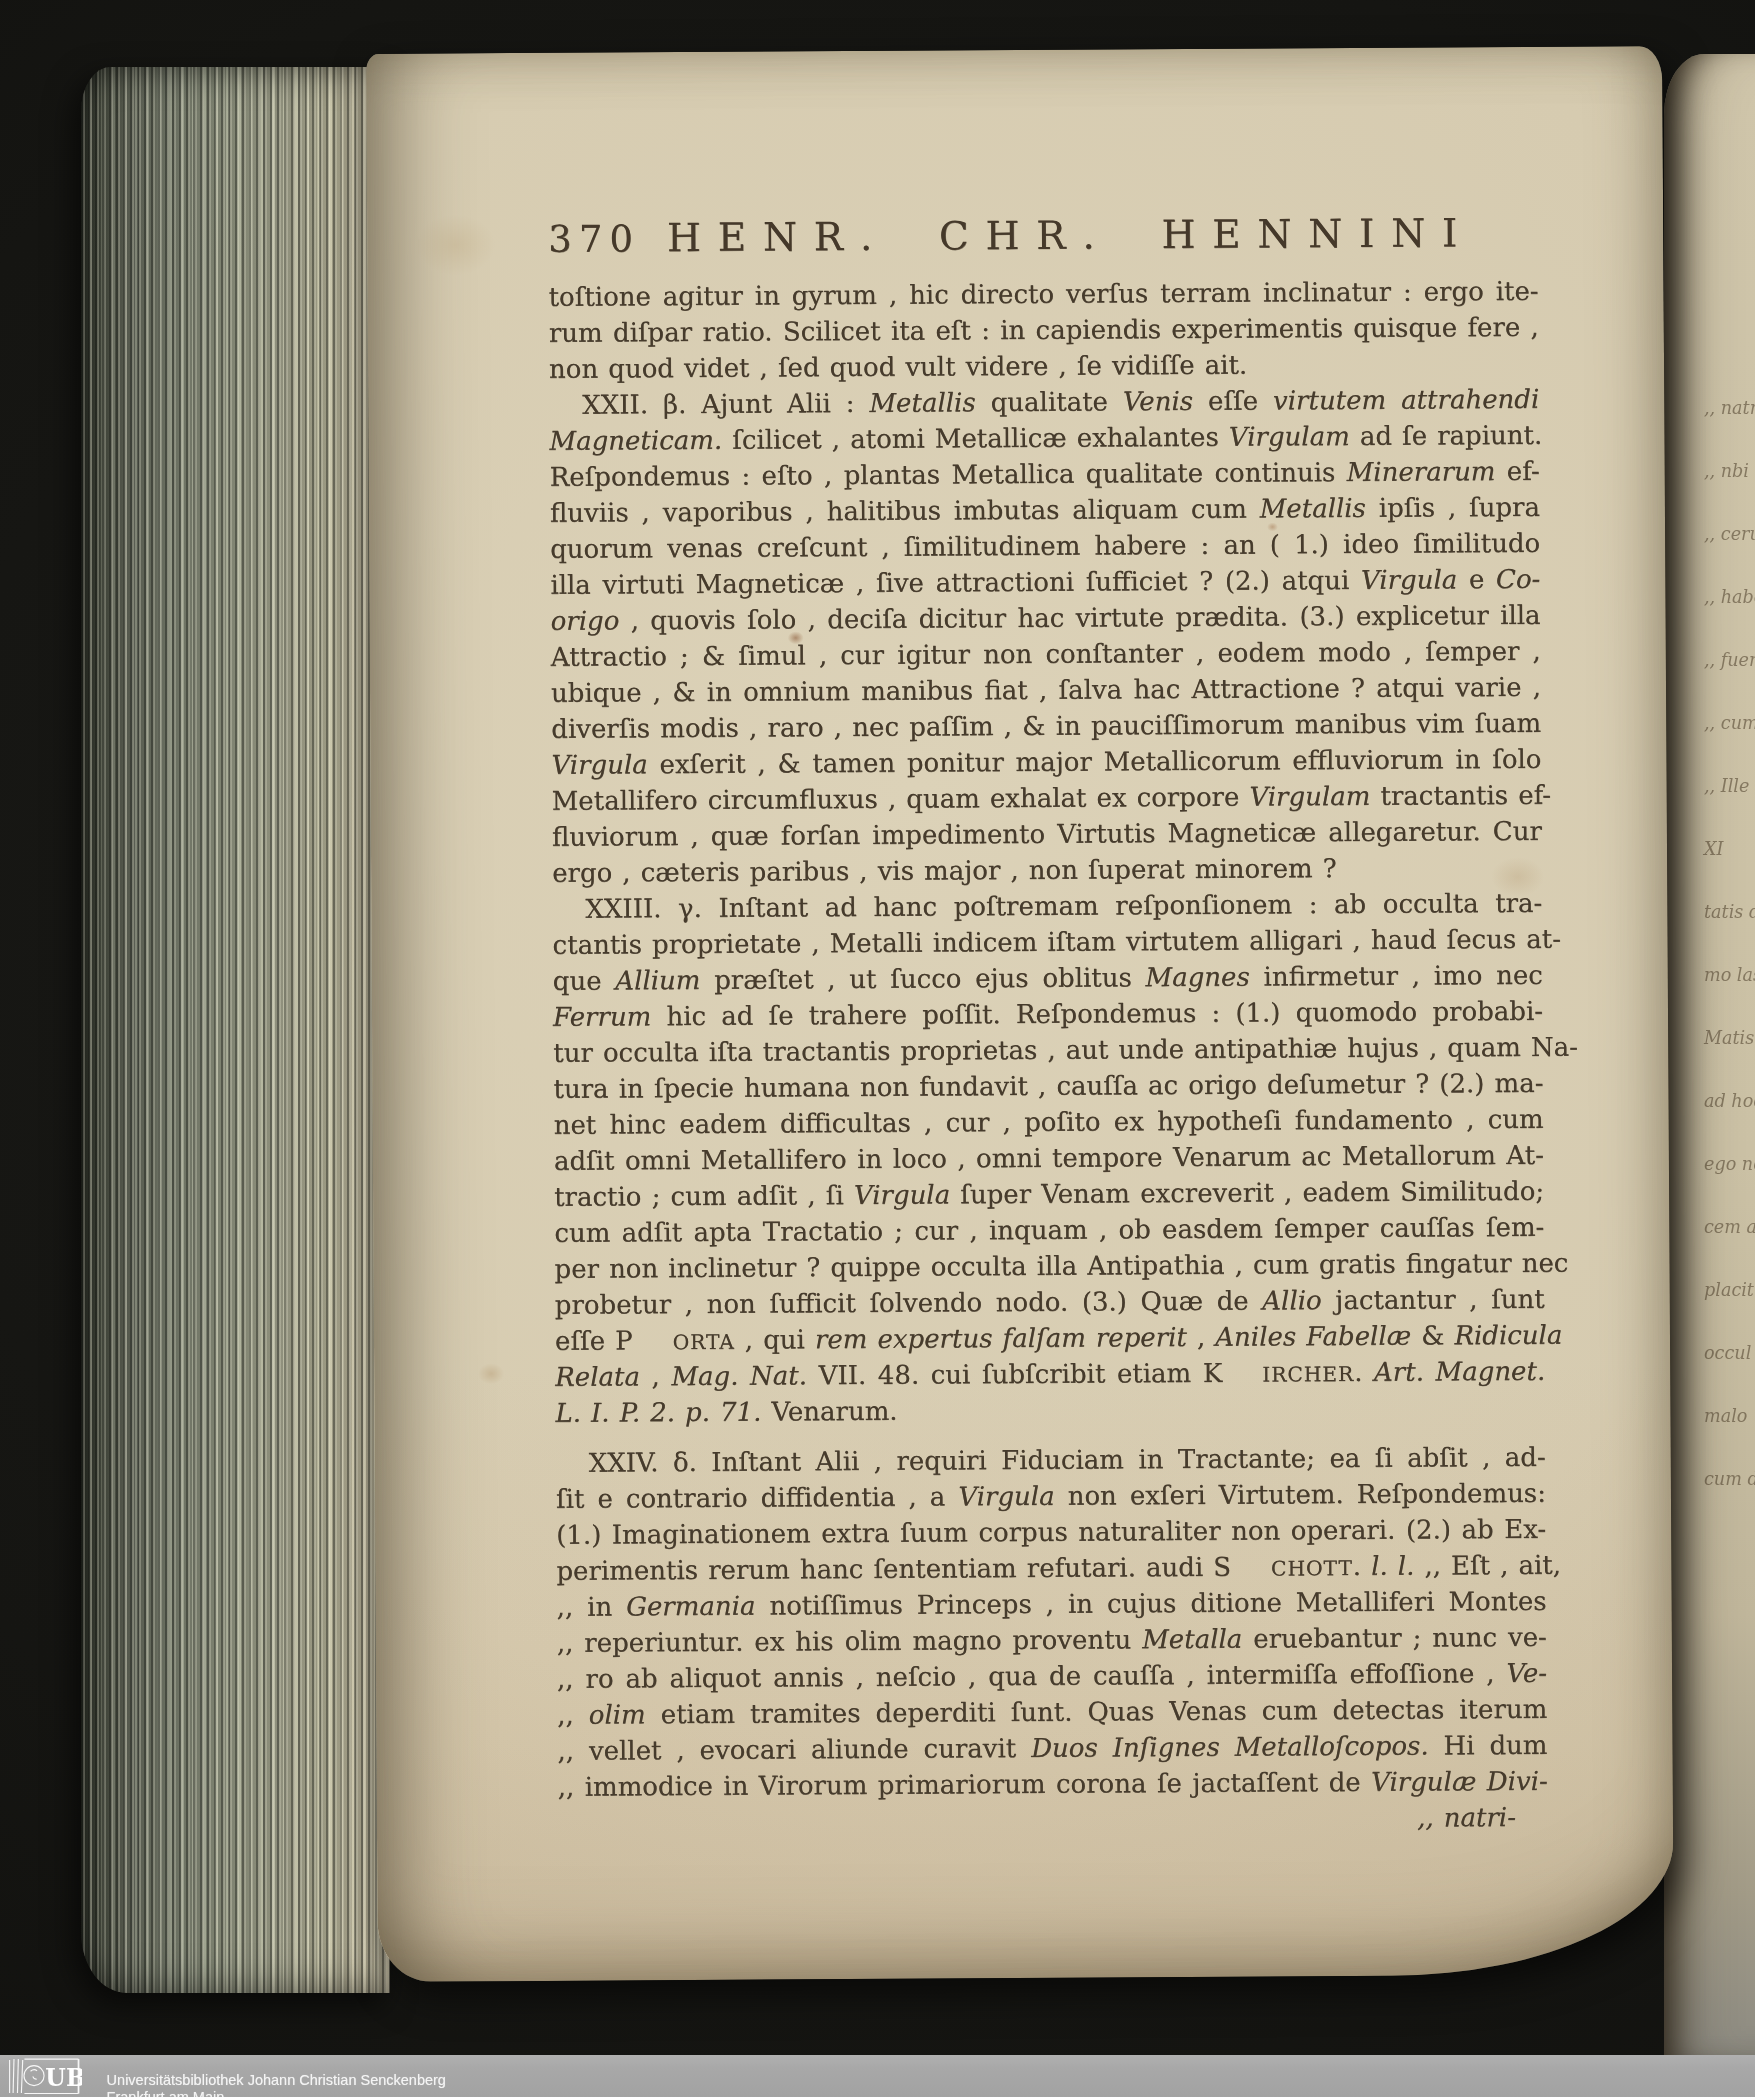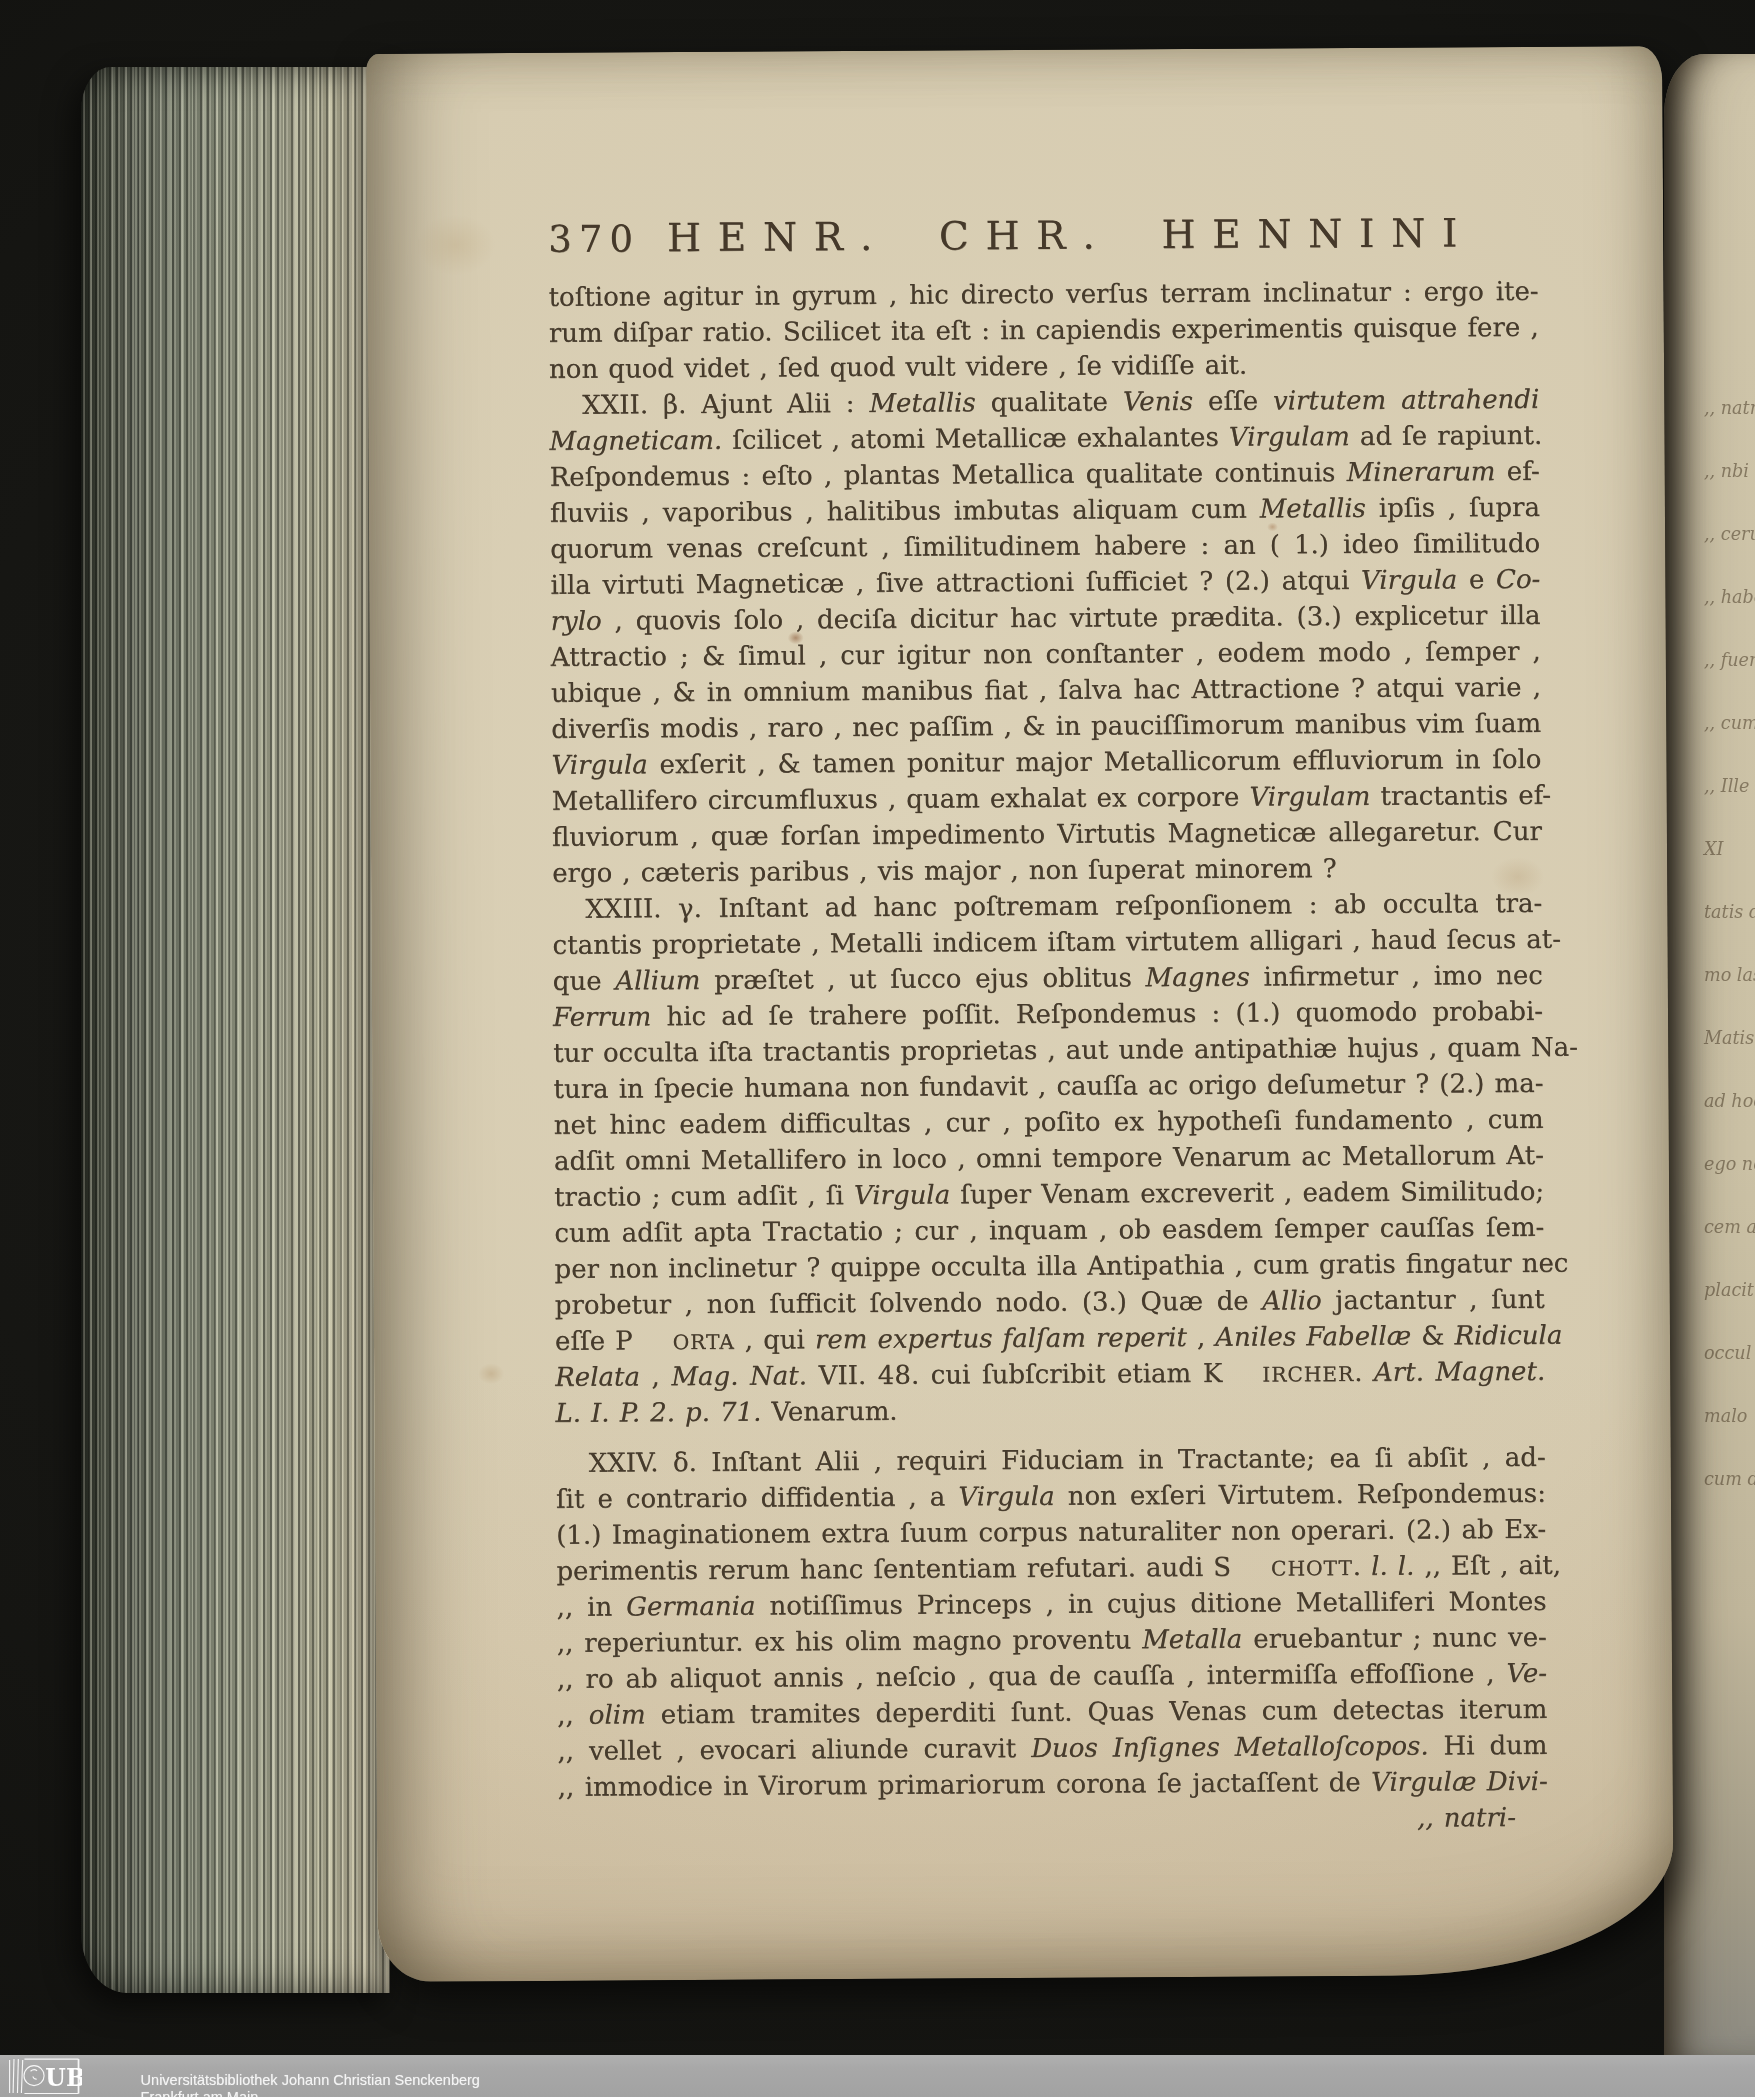--- a/index.html
+++ b/index.html
@@ -58,21 +58,21 @@
   .line.end{text-align:left;text-align-last:auto;}
   .line.right{text-align:right;text-align-last:right;padding-right:32px;}
   .line.ind{text-indent:33px;}
   .line.gap{margin-top:14px;}
   .it{font-style:italic;}
   .sc{font-size:.78em;letter-spacing:0.9px;margin-left:40px;}
 
   
   .banner{position:absolute;left:0;bottom:0;width:1756px;height:42px;z-index:10;
     background:linear-gradient(to bottom,#b0b0b0 0%,#a8a8a8 30%,#a2a2a2 100%);
-    display:flex;align-items:center;font-family:"Liberation Sans","DejaVu Sans",sans-serif;gap:34px;}
+    display:flex;align-items:center;font-family:"Liberation Sans","DejaVu Sans",sans-serif;}
   .logo{margin-left:7px;width:75px;height:39px;flex:none;}
   .banner-text{margin-left:24.6px;color:#f4f4f4;font-size:14.5px;line-height:16.7px;
     text-shadow:0 0 0.9px rgba(255,255,255,.55);margin-top:26px;}
 </style>
 </head>
 <body>
 
 <div class="backdrop"></div>
 
 <div class="stack"></div>
@@ -116,21 +116,21 @@
   <div class="text-block">
       <div class="line"><span>toſtione agitur in gyrum , hic directo verſus terram inclinatur : ergo ite-</span></div>
       <div class="line"><span>rum diſpar ratio.  Scilicet ita eſt : in capiendis experimentis quisque fere ,</span></div>
       <div class="line end"><span>non quod videt , ſed quod vult videre , ſe vidiſſe ait.</span></div>
       <div class="line ind"><span>XXII. β. Ajunt Alii : </span><span class="it">Metallis</span><span> qualitate </span><span class="it">Venis</span><span> eſſe </span><span class="it">virtutem attrahendi</span></div>
       <div class="line"><span class="it">Magneticam.</span><span> ſcilicet , atomi Metallicæ exhalantes </span><span class="it">Virgulam</span><span> ad ſe rapiunt.</span></div>
       <div class="line"><span>Reſpondemus : eſto , plantas Metallica qualitate continuis </span><span class="it">Minerarum</span><span> ef-</span></div>
       <div class="line"><span>fluviis , vaporibus , halitibus imbutas aliquam cum </span><span class="it">Metallis</span><span> ipſis , ſupra</span></div>
       <div class="line"><span>quorum venas creſcunt , ſimilitudinem habere : an ( 1.) ideo ſimilitudo</span></div>
       <div class="line"><span>illa virtuti Magneticæ , ſive attractioni ſufficiet ? (2.) atqui </span><span class="it">Virgula</span><span> e </span><span class="it">Co-</span></div>
-      <div class="line"><span class="it">rylo</span><span> , quovis ſolo , deciſa dicitur hac virtute prædita.  (3.) explicetur illa</span></div>
+      <div class="line"><span class="it">origo</span><span> , quovis ſolo , deciſa dicitur hac virtute prædita.  (3.) explicetur illa</span></div>
       <div class="line"><span>Attractio ; &amp; ſimul , cur igitur non conſtanter , eodem modo , ſemper ,</span></div>
       <div class="line"><span>ubique , &amp; in omnium manibus fiat , ſalva hac Attractione ? atqui varie ,</span></div>
       <div class="line"><span>diverſis modis , raro , nec paſſim , &amp; in pauciſſimorum manibus vim ſuam</span></div>
       <div class="line"><span class="it">Virgula</span><span> exſerit , &amp; tamen ponitur major Metallicorum effluviorum in ſolo</span></div>
       <div class="line"><span>Metallifero circumfluxus , quam exhalat ex corpore </span><span class="it">Virgulam</span><span> tractantis ef-</span></div>
       <div class="line"><span>fluviorum , quæ forſan impedimento Virtutis Magneticæ allegaretur.  Cur</span></div>
       <div class="line end"><span>ergo , cæteris paribus , vis major , non ſuperat minorem ?</span></div>
       <div class="line ind"><span>XXIII. γ. Inſtant ad hanc poſtremam reſponſionem : ab occulta tra-</span></div>
       <div class="line"><span>ctantis proprietate , Metalli indicem iſtam virtutem alligari , haud ſecus at-</span></div>
       <div class="line"><span>que </span><span class="it">Allium</span><span> præſtet , ut ſucco ejus oblitus </span><span class="it">Magnes</span><span> infirmetur , imo nec</span></div>

